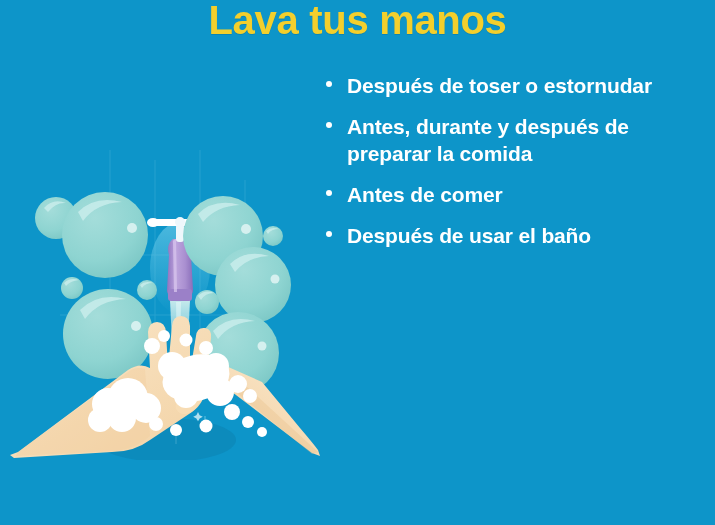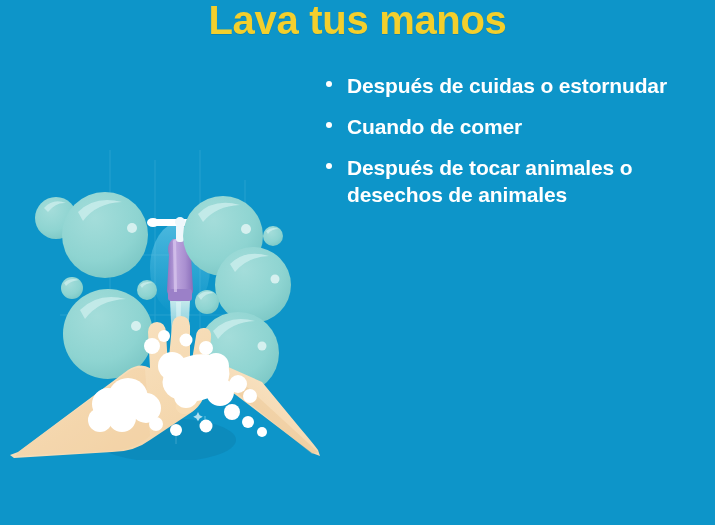--- a/index.html
+++ b/index.html
@@ -250,32 +250,36 @@
         <circle cx="248" cy="282" r="6"></circle>
         <circle cx="262" cy="292" r="5"></circle>
       </g>
     </svg>
   </div>
 
   <div id="bullets">
 
     <div class="bullet-row">
       <span class="bullet-dot"></span>
-      <span class="bullet-text">Después de cuidas o estornudar</span>
-    </div>
-
-
-
-    <div class="bullet-row">
-      <span class="bullet-dot"></span>
-      <span class="bullet-text">Cuando de comer</span>
-    </div>
-
-
-
-    <div class="bullet-row">
-      <span class="bullet-dot"></span>
-      <span class="bullet-text">Después de tocar animales o desechos de animales</span>
-    </div>
+      <span class="bullet-text">Después de toser o estornudar</span>
+    </div>
+
+
+    <div class="bullet-row">
+      <span class="bullet-dot"></span>
+      <span class="bullet-text">Antes, durante y después de preparar la comida</span>
+    </div>
+
+    <div class="bullet-row">
+      <span class="bullet-dot"></span>
+      <span class="bullet-text">Antes de comer</span>
+    </div>
+
+    <div class="bullet-row">
+      <span class="bullet-dot"></span>
+      <span class="bullet-text">Después de usar el baño</span>
+    </div>
+
+
 
   </div>
 
 </div>
 
 </body></html>

